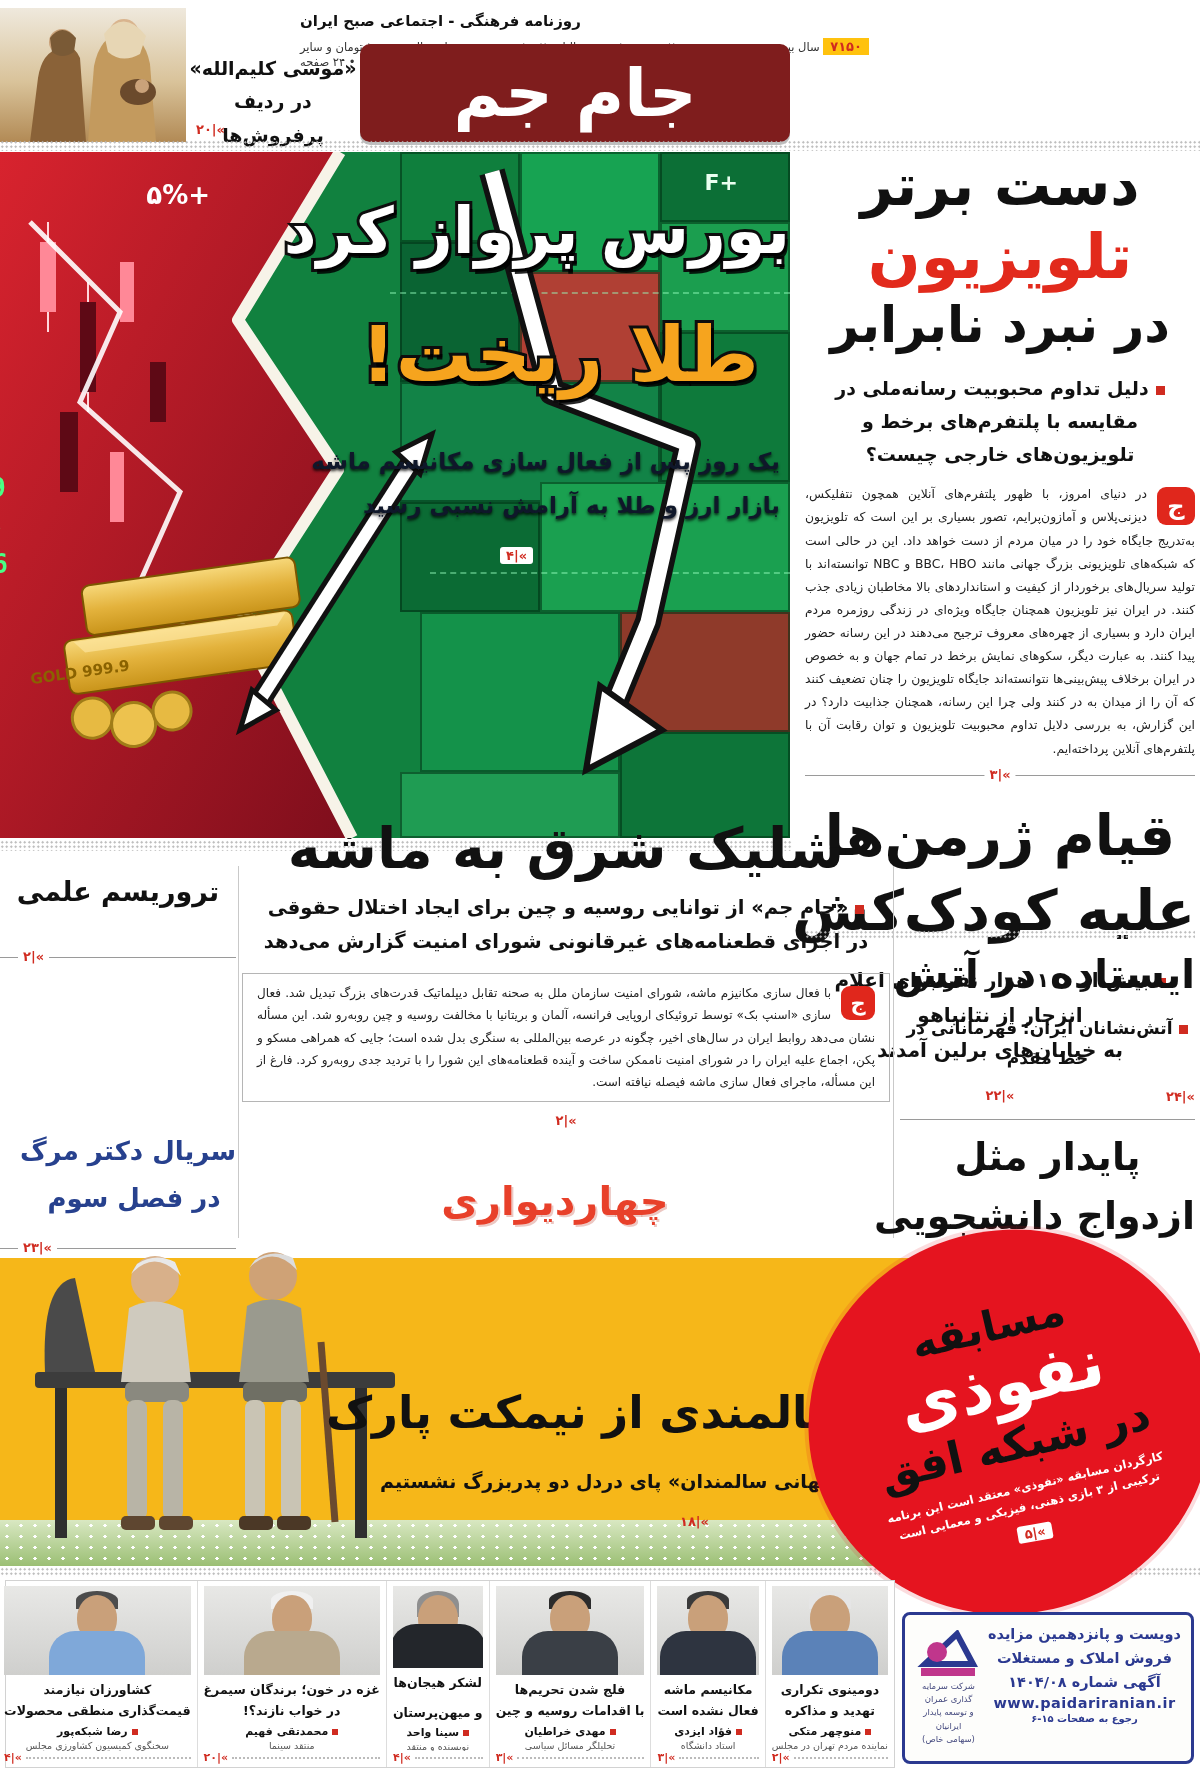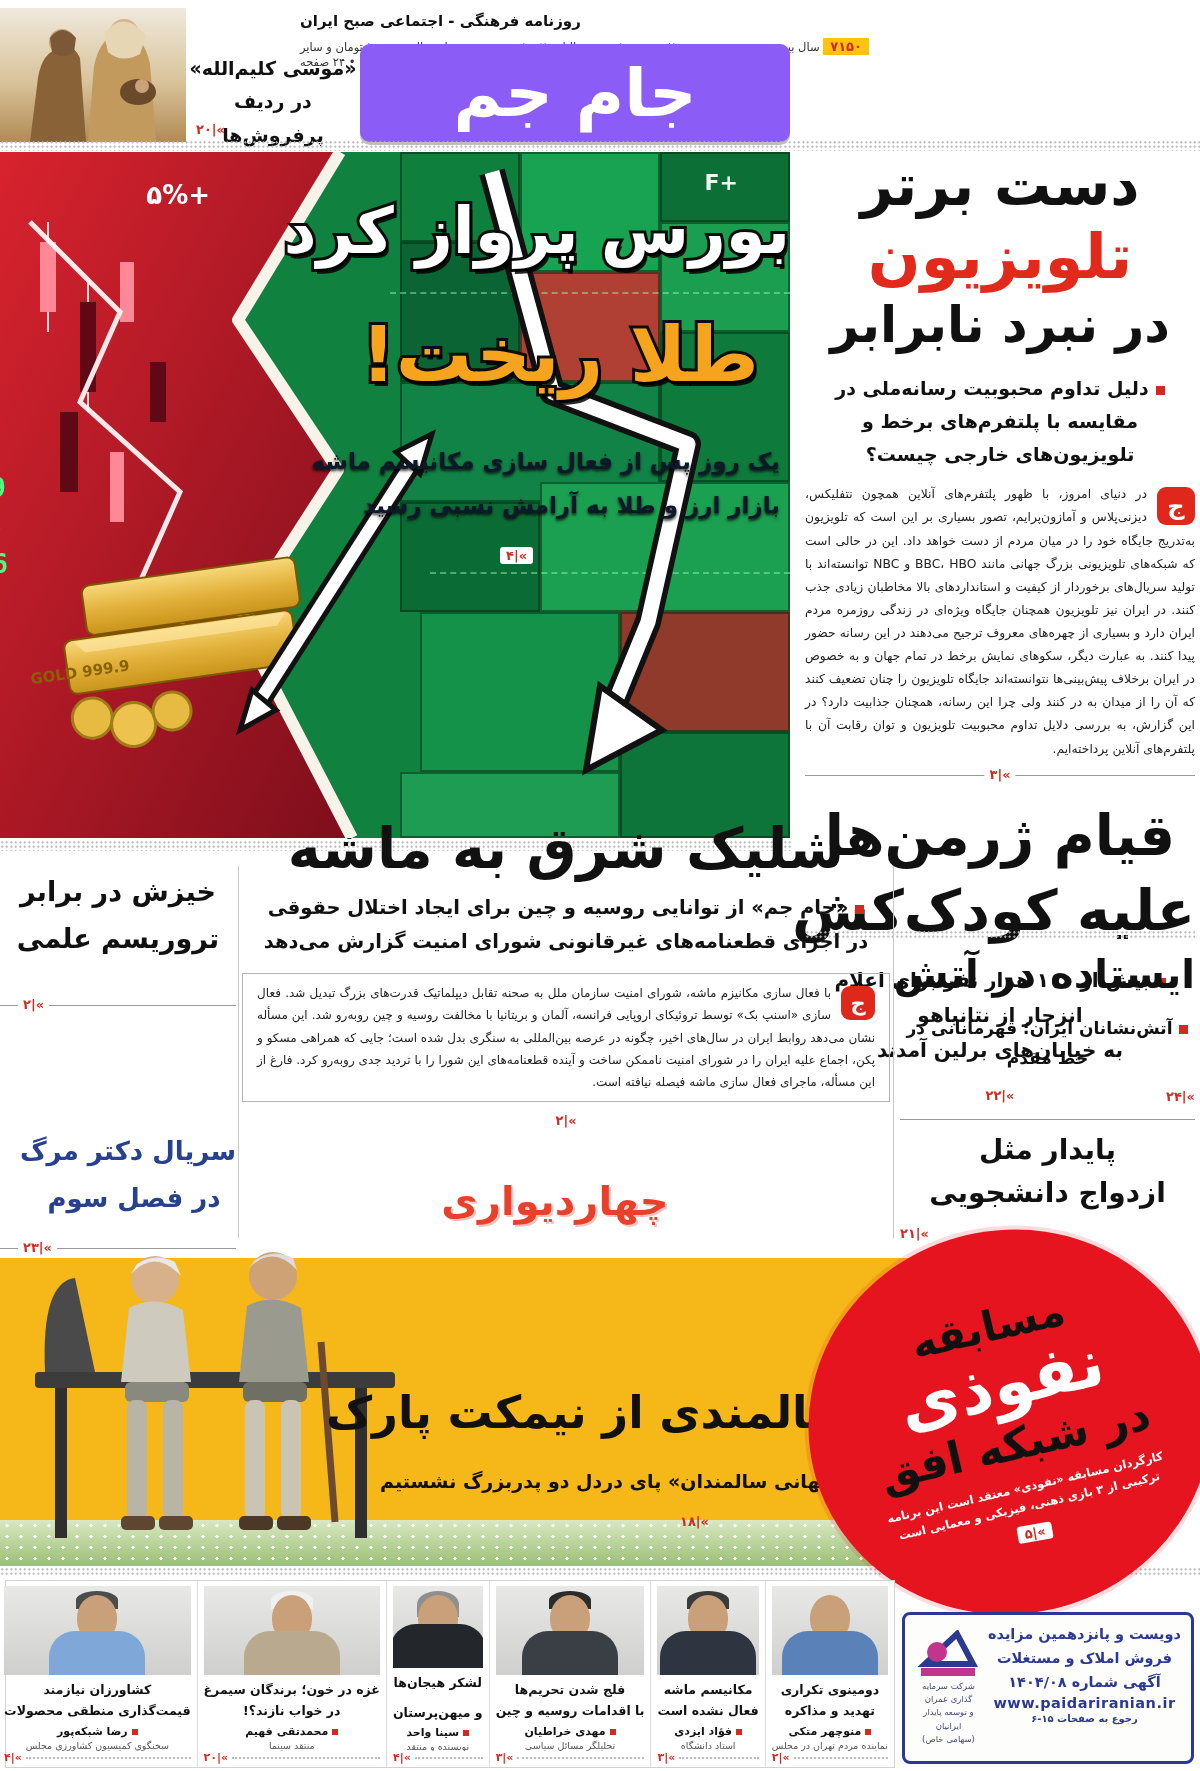--- a/index.html
+++ b/index.html
@@ -8,21 +8,21 @@
   .abs{position:absolute;}
   .dots{background-image:radial-gradient(#b9b9b9 .9px,transparent 1px);background-size:4.5px 4.5px;}
   .pmark{direction:ltr;unicode-bidi:isolate;color:#d02b20;font-weight:bold;font-size:13px;white-space:nowrap;}
   .bullet::before{content:"";display:inline-block;width:9px;height:9px;background:#d02b20;margin-left:7px;}
   .center{text-align:center;}
   .hl{font-weight:900;color:#111;white-space:nowrap;}
   
   #hdr-tag{top:12px;left:300px;width:590px;text-align:left;font-size:15px;font-weight:bold;color:#111;}
   #hdr-issue{top:38px;left:300px;width:590px;text-align:left;font-size:11.5px;color:#333;direction:rtl;}
   #issue-badge{display:inline-block;background:#ffc20e;color:#d02b20;font-weight:bold;padding:1px 7px;margin-right:6px;font-size:13px;}
-  #masthead{top:44px;left:360px;width:430px;height:98px;background:#8b5cf6;border-radius:10px;color:#fff;
+  #masthead{top:44px;left:360px;width:430px;height:98px;background:#7f1d1d;border-radius:10px;color:#fff;
             display:flex;align-items:center;justify-content:center;font-size:66px;font-weight:900;box-shadow:0 3px 0 rgba(0,0,0,.25);}
   #moses-photo{top:8px;left:0;width:186px;height:134px;background:linear-gradient(180deg,#efe9dd 0%,#d9c39a 55%,#b28a55 100%);overflow:hidden;}
   #moses-txt{top:52px;left:188px;width:170px;font-size:19px;line-height:1.75;font-weight:900;color:#111;text-align:center;}
   #moses-page{top:122px;left:196px;}
   
   #collage{top:152px;left:0;width:790px;height:686px;background:#11813f;overflow:hidden;}
   .tile{position:absolute;border:2px solid rgba(0,45,18,.55);box-sizing:border-box;}
   .dash{position:absolute;border-top:2px dashed rgba(150,255,190,.45);}
   #collage svg{position:absolute;inset:0;z-index:2;}
   .lead-txt{position:absolute;z-index:3;}
@@ -49,21 +49,21 @@
   #doc{top:1128px;left:0;width:236px;} #doc .t{font-size:26px;line-height:1.8;color:#27418e;margin-left:32px;}
   #east{top:816px;left:242px;width:648px;}
   #east-h{font-size:56px;}
   #east .subhead{font-size:19.5px;margin-top:10px;}
   #east-box{border:1px solid #b5b5b5;margin-top:14px;padding:8px 14px;font-size:12px;color:#222;text-align:justify;line-height:1.85;}
   #east-box .jj-icon{width:34px;height:34px;font-size:21px;}
   #fire{top:948px;left:900px;width:295px;}
   #fire-h{font-size:40px;line-height:1.3;}
   #fire .subhead{font-size:17px;}
   #marr{top:1128px;left:900px;width:295px;}
-  #marr .t{font-size:28px;line-height:1.55;}
+  #marr .t{font-size:38px;line-height:1.55;}
   
   #chd-logo{top:1178px;left:440px;width:230px;text-align:center;color:#e8402a;font-size:40px;font-weight:900;
             text-shadow:0 0 1px #fff, 2px 2px 0 rgba(180,30,10,.25);}
   #banner{top:1258px;left:0;width:1005px;height:308px;background:#f6b719;}
   #banner-h{position:absolute;top:128px;left:380px;width:615px;text-align:center;font-size:45px;font-weight:900;color:#111;white-space:nowrap;}
   #banner-sub{position:absolute;top:212px;left:380px;width:615px;text-align:center;font-size:19px;font-weight:900;color:#111;}
   #banner-page{position:absolute;top:256px;left:680px;}
   #grass{position:absolute;bottom:0;left:0;width:100%;height:46px;
          background:linear-gradient(180deg,#cfe3b4,#9dbf77);
          background-image:radial-gradient(#fff 1.6px,transparent 1.8px),linear-gradient(180deg,#d9e8c2,#9bbf74);background-size:14px 11px,100% 100%;}
@@ -234,21 +234,20 @@
     <div style="text-align:center;margin-top:17px;"><span class="pmark">۲۲|«</span></div>
   </div>
 
   <div class="abs dots" style="top:840px;left:0;width:792px;height:11px;"></div>
   <div class="abs dots" style="top:930px;left:805px;width:390px;height:9px;"></div>
 
   <div class="vline" style="left:238px;top:866px;height:372px;"></div>
   <div class="vline" style="left:893px;top:866px;height:372px;"></div>
 
   <div class="abs center" id="upr">
-    <div class="hl t">خیزش در برابر</div>
     <div class="hl t">تروریسم علمی</div>
     <div class="divrow" style="margin-top:42px;">
         <span class="pmark mk-left">۲|«</span>
       </div>
   </div>
   <div class="abs center" id="doc">
     <div class="hl t">سریال دکتر مرگ</div>
     <div class="hl t">در فصل سوم</div>
     <div class="divrow" style="margin-top:26px;">
         <span class="pmark mk-left">۲۳|«</span>

